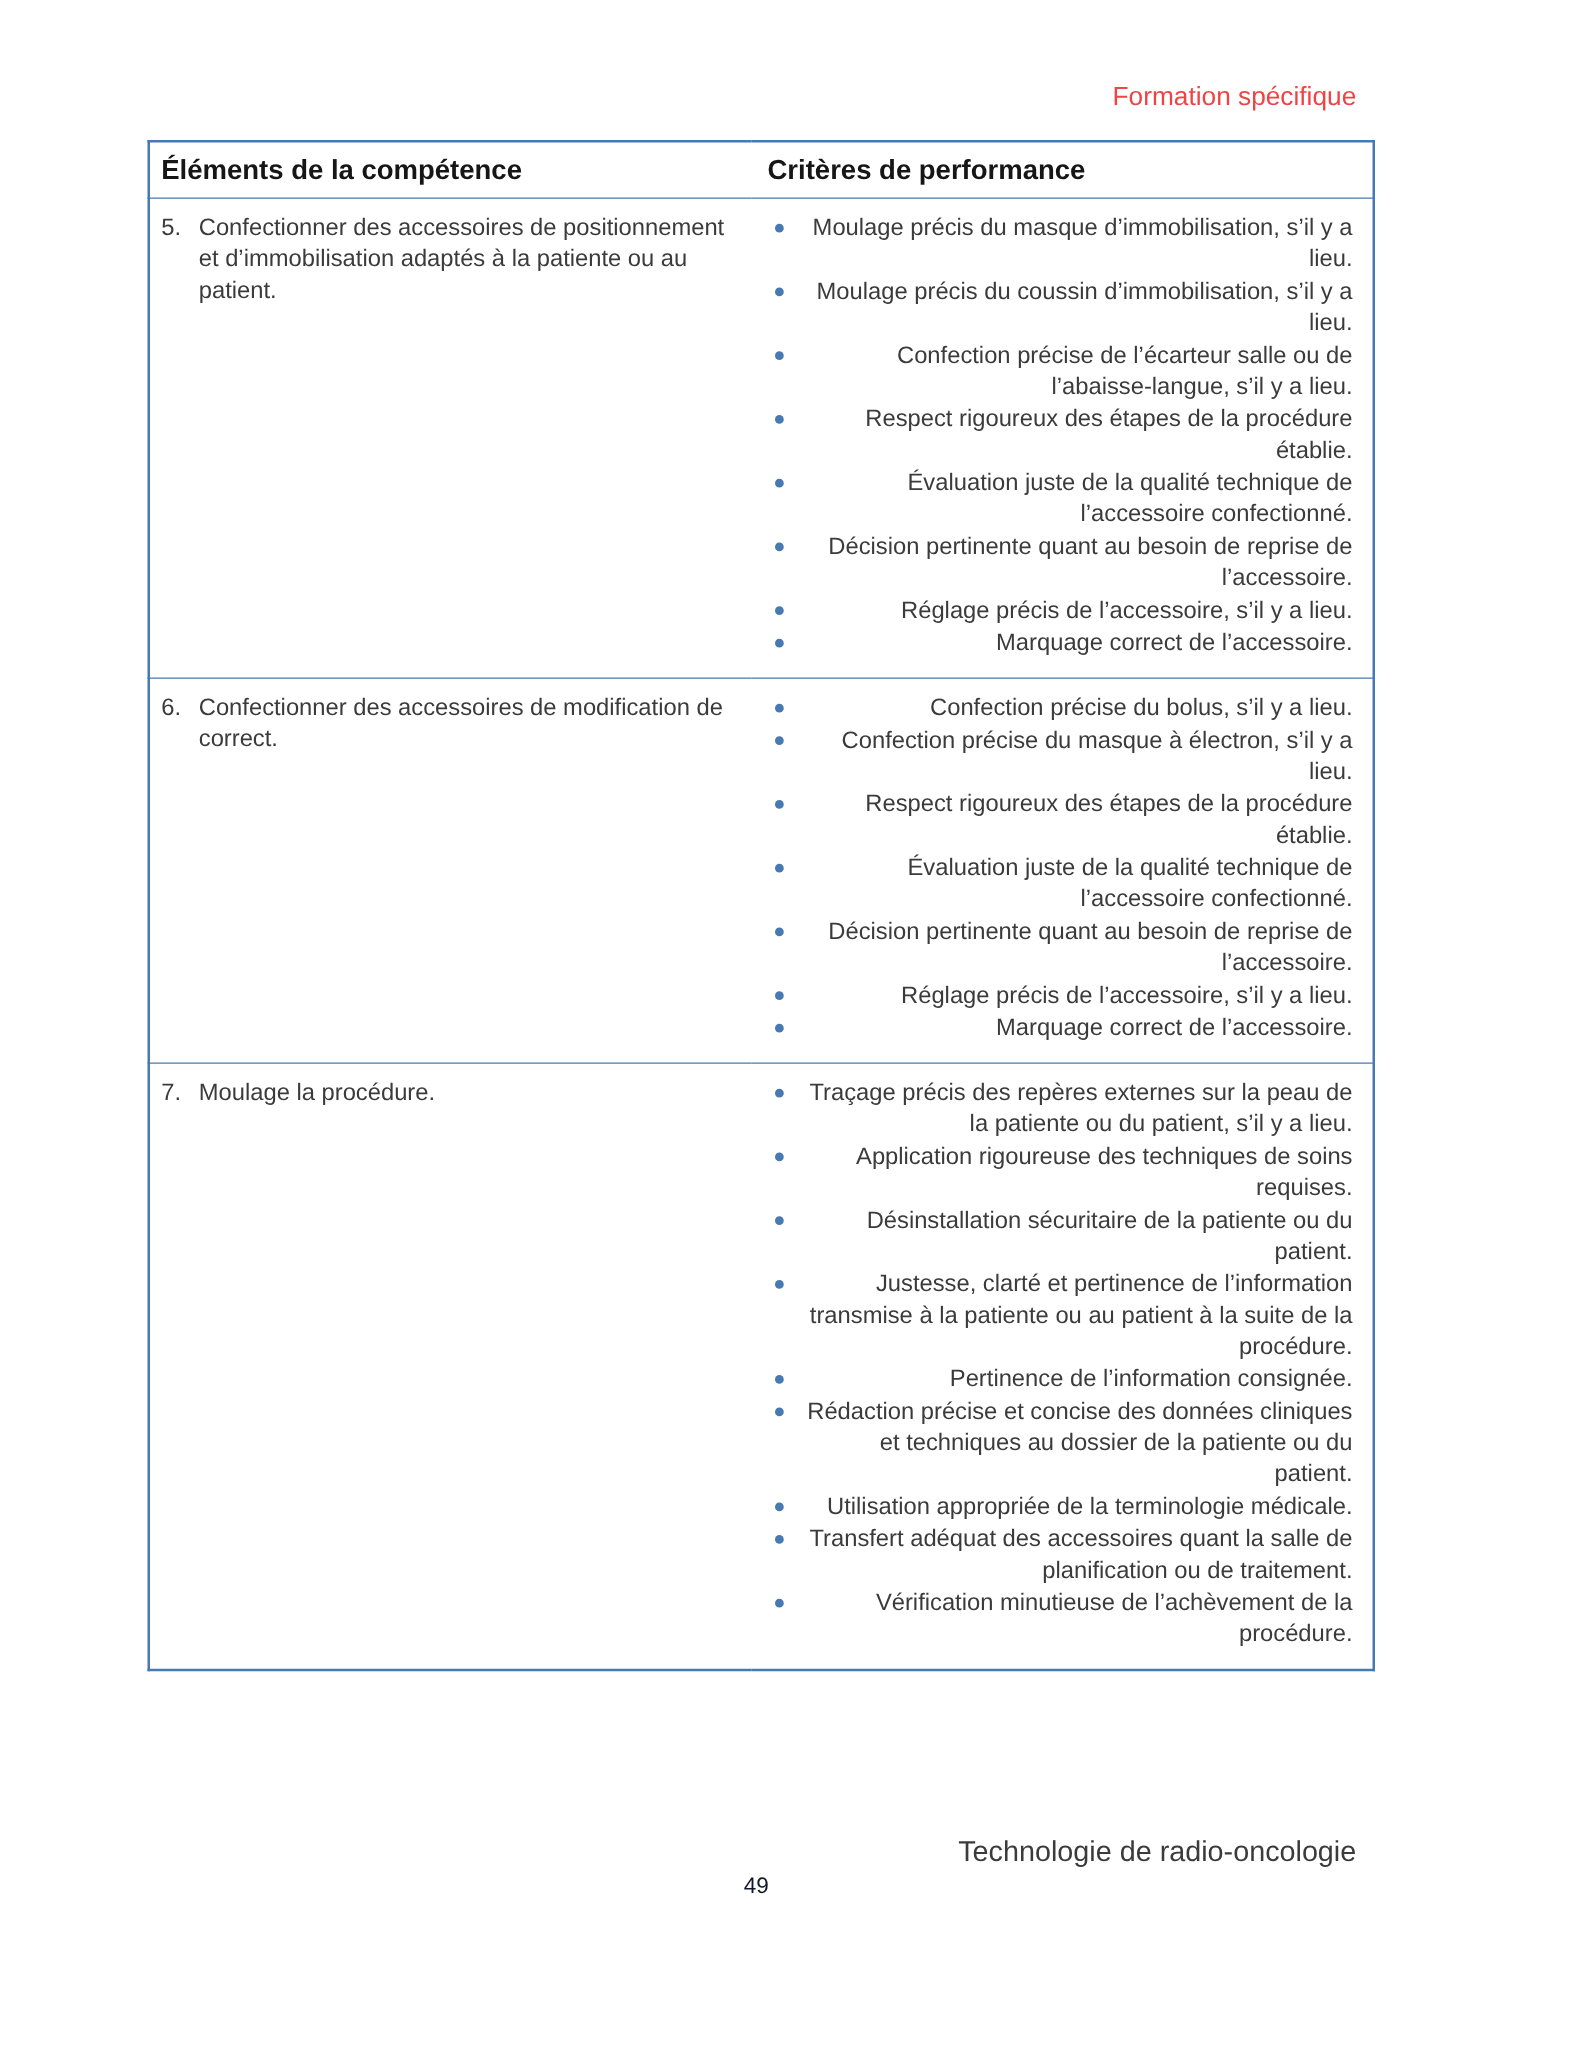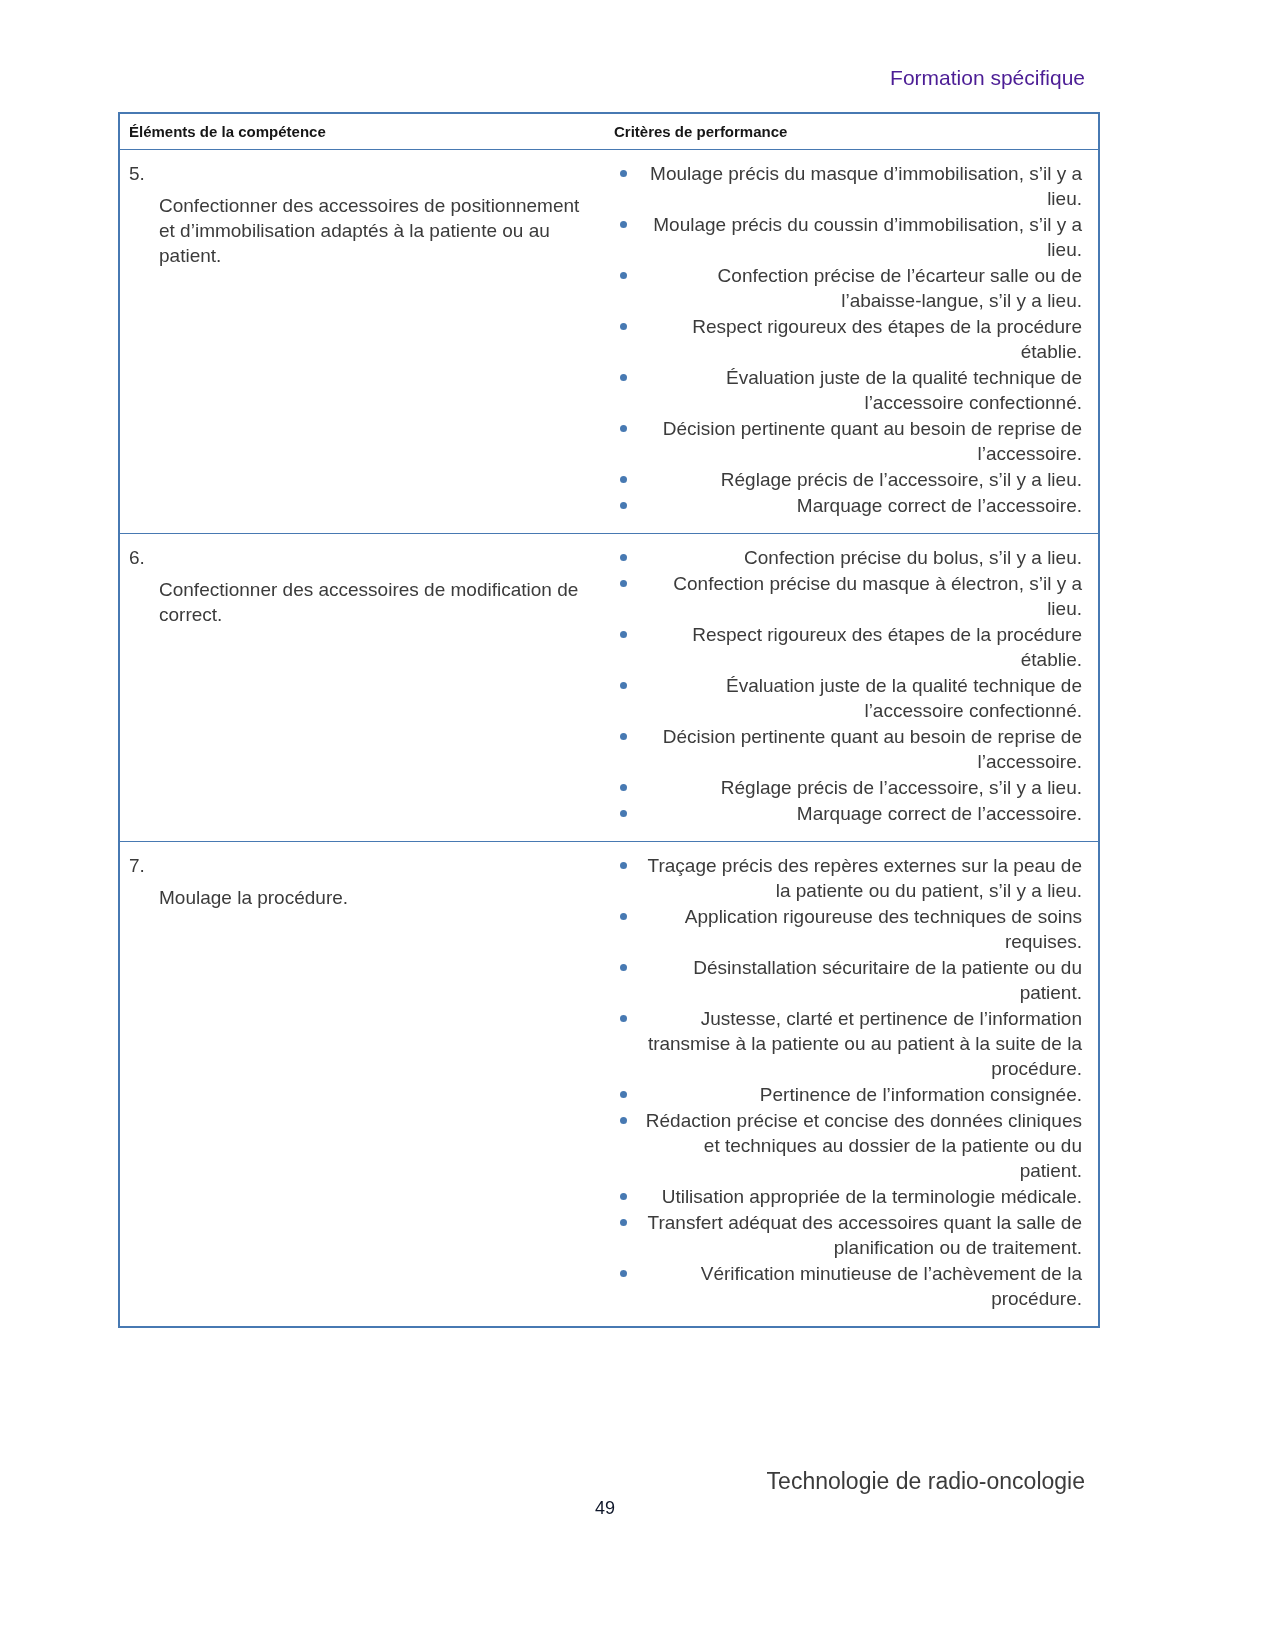--- a/index.html
+++ b/index.html
@@ -11,55 +11,55 @@
     font-family: "Liberation Sans", "DejaVu Sans", sans-serif;
     color: #3b3b3b;
     --accent: #4779b2;
   }
 
   .section-title {
     position: absolute;
     top: 66px;
     right: 190px;
     font-size: 21px;
-    color: #4c1d95;
+    color: #ef4444;
   }
 
   table.competence-table {
     position: absolute;
     left: 118px;
     top: 112px;
     width: 982px;
     border-collapse: collapse;
     border: 2px solid var(--accent);
     font-size: 19px;
     table-layout: fixed;
   }
 
   th {
     text-align: left;
     font-weight: bold;
     color: #161616;
-    font-size: 15px;
+    font-size: 22px;
     padding: 9px 10px 9px 9px;
     border-bottom: 1px solid var(--accent);
   }
   th.col-elements { width: 482px; }
   th.col-criteria { padding-left: 13px; }
 
   td {
     vertical-align: top;
     padding: 11px 10px 14px 9px;
     line-height: 25px;
   }
   tbody tr + tr td { border-top: 1px solid var(--accent); }
 
   .element-wrap { display: flex; }
   .item-number { flex: 0 0 30px; }
-  .item-text { flex: 1 1 auto; padding-right: 8px; margin-top: 32px; }
+  .item-text { flex: 1 1 auto; padding-right: 8px; }
 
   .criteria-cell { padding-left: 13px; padding-right: 16px; text-align: right; }
   ul.criteria-list { list-style: none; }
   ul.criteria-list li {
     position: relative;
     padding-left: 27px;
     line-height: 25px;
     margin-bottom: 1px;
   }
   ul.criteria-list li::before {

